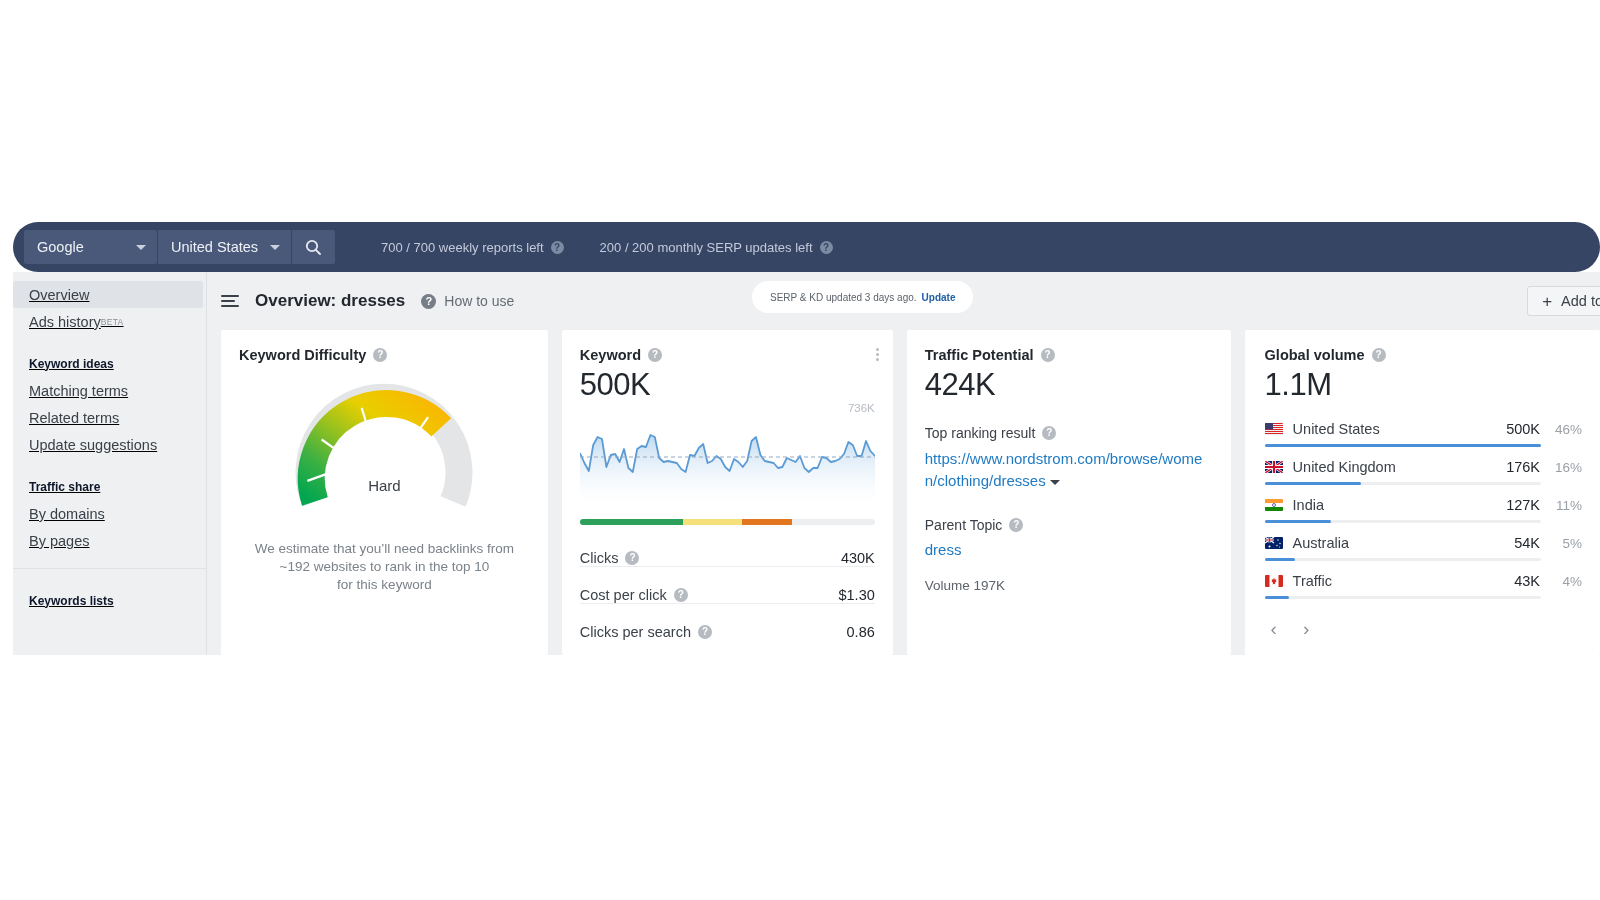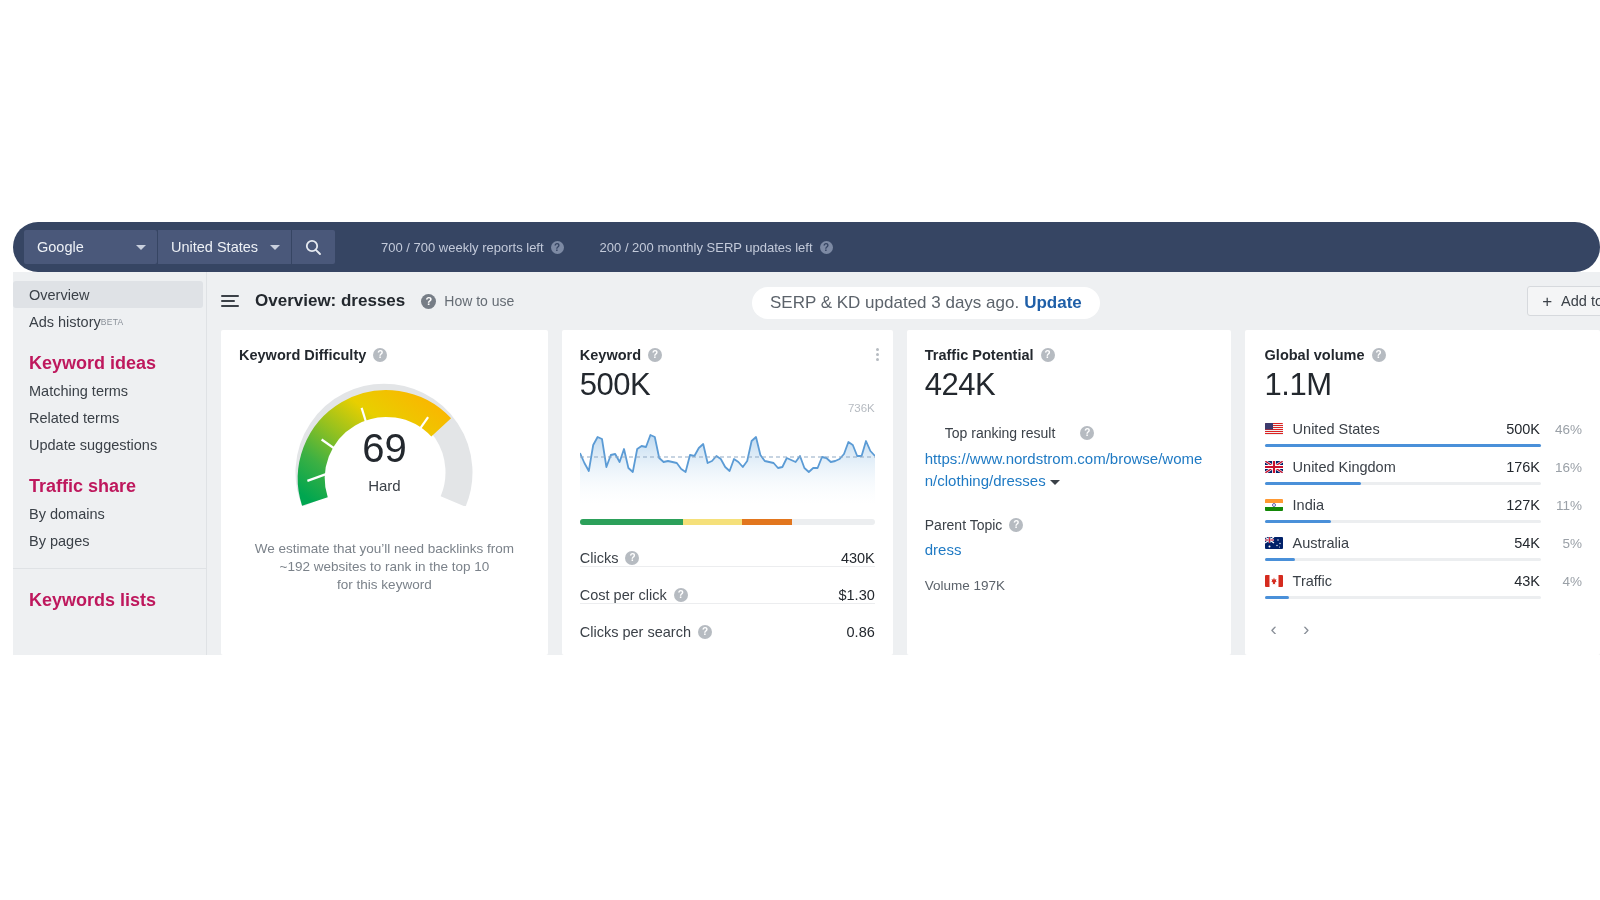--- a/index.html
+++ b/index.html
@@ -61,30 +61,30 @@
     font-size: 10px; font-weight: bold; line-height: 13px; text-align: center;
     display: inline-block; cursor: pointer;
   }
 
   
   .main { position: absolute; left: 13px; top: 272px; width: 1587px; height: 383px; background:#eef0f2; }
 
   
   .sidebar {
     position: absolute; left: 0; top: 0; width: 194px; height: 383px;
-    background: #eef0f2; border-right: 1px solid #dfe2e5;
+    background: #eef0f2; border-right: 1px solid #dfe2e5; text-decoration: underline;
   }
   .sb-item {
     height: 27px; display: flex; align-items: center;
     padding-left: 16px; font-size: 14.5px; color: #3b4148; cursor: pointer;
   }
   .sb-item.active { background: #dfe2e6; border-radius: 3px; margin: 0 3px 0 0; }
   .sb-head {
     height: 27px; display: flex; align-items: center;
-    padding-left: 16px; font-size: 18px; color: #be185d; font-weight: bold;
+    padding-left: 16px; font-size: 12px; color: #0f172a; font-weight: bold;
   }
   .sb-gap { height: 15px; }
   .sb-sep { height:1px; background:#dfe2e5; margin: 14px 0 0 0; }
   .beta { font-size: 8.5px; color: #8a9099; vertical-align: super; letter-spacing: .3px; }
 
   
   .pagehead {
     position: absolute; left: 194px; top: 0; right: 0; height: 58px;
     display: flex; align-items: center;
   }
@@ -92,24 +92,24 @@
   .hamburger i { display:block; height: 2px; background:#3b4148; border-radius:1px; }
   .hamburger i:nth-child(2){ width: 14px; }
   .page-title { margin-left: 16px; font-size: 17px; font-weight: bold; color: #23282e; }
   .qm-dark {
     width: 15px; height: 15px; border-radius: 50%;
     background: #767d86; color: #fff; font-size: 11px; font-weight: bold;
     line-height: 15px; text-align: center; display:inline-block; cursor:pointer;
   }
   .howto { margin-left: 8px; font-size: 14px; color: #656c74; cursor: pointer; }
   .serp-pill {
-    position: absolute; left: 545px; top: 15px;
+    position: absolute; left: 545px; top: 9px;
     height: 32px; background:#fff; border-radius: 16px;
     display:flex; align-items:center; padding: 0 18px;
-    font-size: 17px; color: #5c636b; white-space: nowrap;
+    font-size: 10px; color: #5c636b; white-space: nowrap;
   }
   .serp-pill b { color:#1f5fa8; margin-left: 5px; }
   .addto {
     position: absolute; right: -18px; top: 14px;
     height: 30px; background:#f4f5f6; border: 1px solid #d6d9dd; border-radius: 3px;
     display:flex; align-items:center; gap:9px; padding: 0 14px;
     font-size: 14.5px; color: #3b4148; cursor: pointer;
   }
   .plus { font-size: 17px; line-height: 1; color:#3b4148; }
 
@@ -158,21 +158,21 @@
   .vrow {
     height: 37px; display:flex; align-items:flex-end; justify-content:space-between;
     border-top: 1px solid #ecedef; font-size: 14.5px; color: #3b4148;
   }
   .vrow:first-child { border-top: none; }
   .vlabel { display:flex; align-items:center; gap: 7px; }
   .vval { color:#23282e; }
 
   
   .tp-pad { padding: 17px 18px 0 18px; }
-  .tp-sub { margin-top: 22px; display:flex; align-items:center; gap:25px; font-size: 14px; color:#3b4148;margin-left:20px; }
+  .tp-sub { margin-top: 22px; display:flex; align-items:center; gap:7px; font-size: 14px; color:#3b4148; }
   .tp-link { margin-top: 7px; font-size: 15px; color: #1f7ac4; line-height: 22px; cursor:pointer; word-break: break-all; }
   .caret-link { display:inline-block; width:0;height:0;border-left:5px solid transparent;border-right:5px solid transparent;border-top:5px solid #3b4148; margin-left:4px; vertical-align: middle;}
   .tp-parent { margin-top: 25px; display:flex; align-items:center; gap:7px; font-size: 14px; color:#3b4148; }
   .tp-topic { margin-top: 8px; font-size: 15px; color:#1f7ac4; cursor:pointer; }
   .tp-vol { margin-top: 20px; font-size: 13.5px; color:#5c636b; }
 
   
   .gv-pad { padding: 17px 18px 0 20px; }
   .gv-list { margin-top: 18px; }
   .gv-row { position: relative; padding-bottom: 12px; }
@@ -297,21 +297,20 @@
 
               <path d="M 25.9 120.5 A 75 75 0 0 1 152.2 46.4" fill="none" stroke="url(#kdgrad)" stroke-width="27" stroke-linecap="butt"></path>
 
               <g stroke="#ffffff" stroke-width="2.2">
                 <line x1="18.4" y1="99.9" x2="44.6" y2="90.4"></line>
                 <line x1="32.6" y1="58.5" x2="55.5" y2="74.6"></line>
                 <line x1="72.6" y1="26.9" x2="80.9" y2="53.5"></line>
                 <line x1="139.1" y1="36.2" x2="123.0" y2="59.1"></line>
               </g>
             </svg>
-            <div class="gauge-val">69</div>
             <div class="gauge-label">Hard</div>
           </div>
 
           <div class="kd-note">
             <div>We estimate that you’ll need backlinks from</div>
             <div>~192 websites to rank in the top 10</div>
             <div>for this keyword</div>
           </div>
         </div>
       </div>

